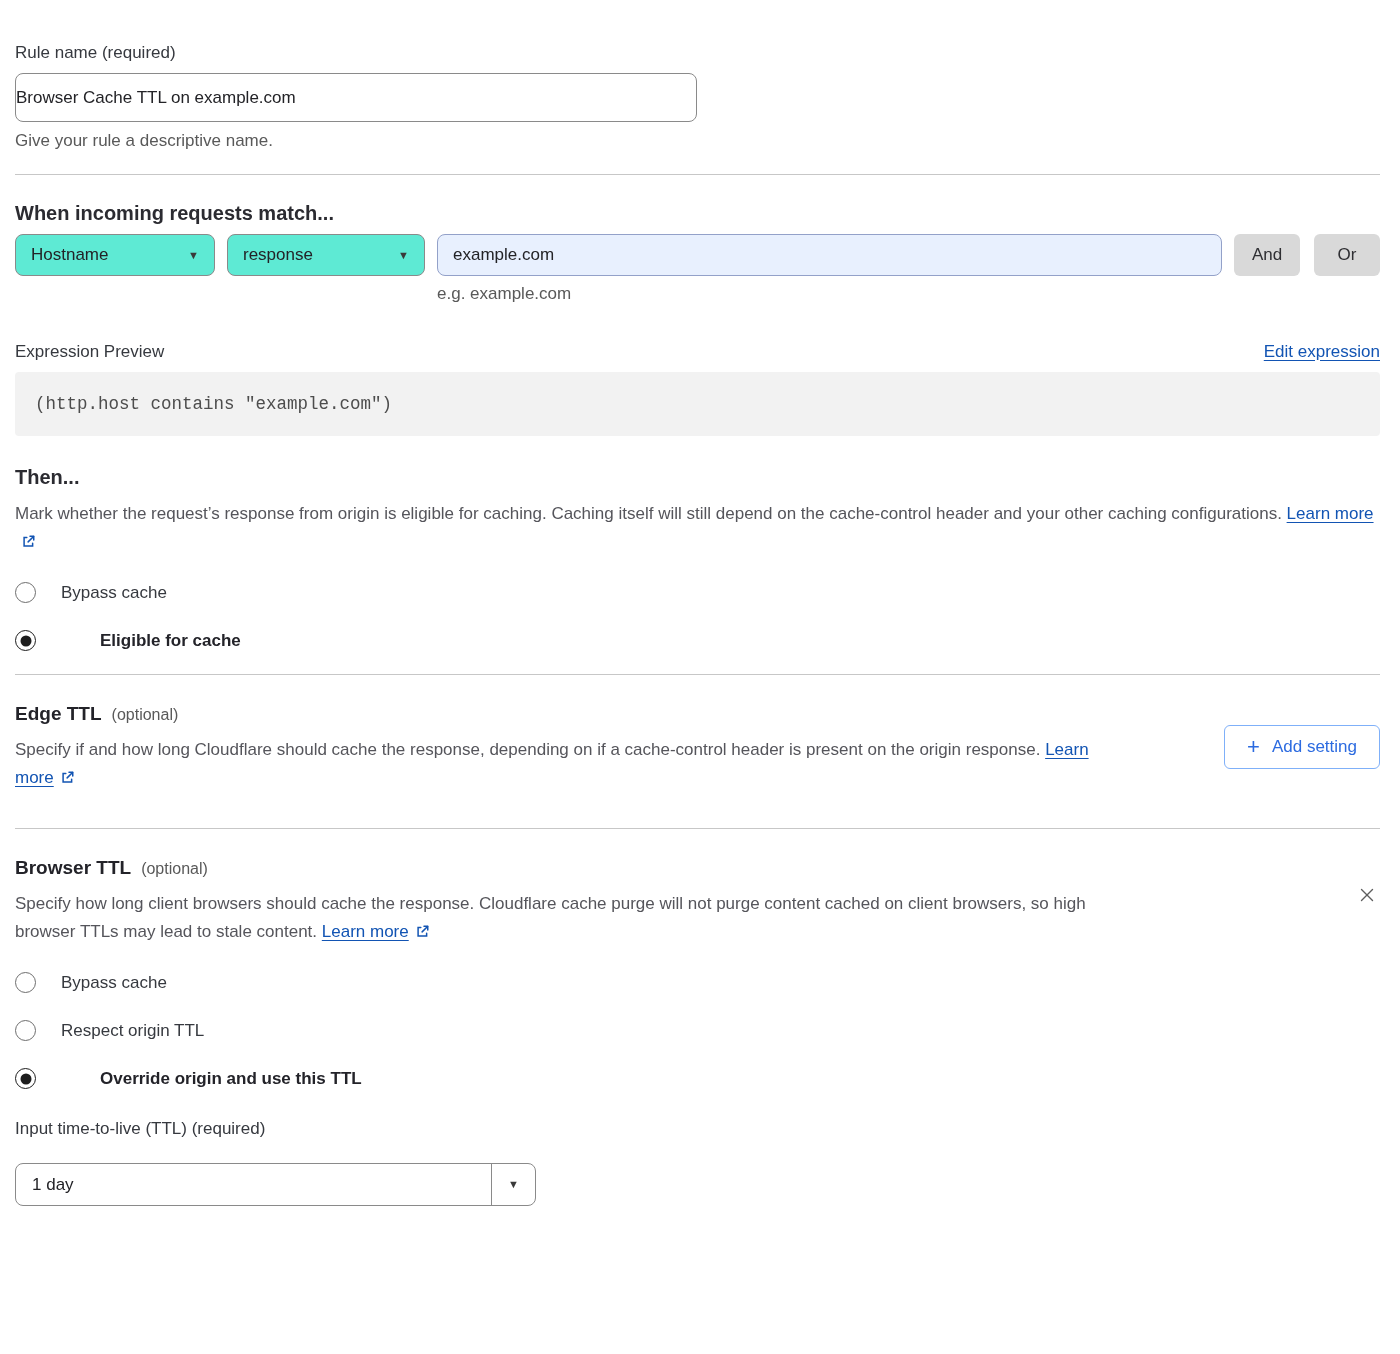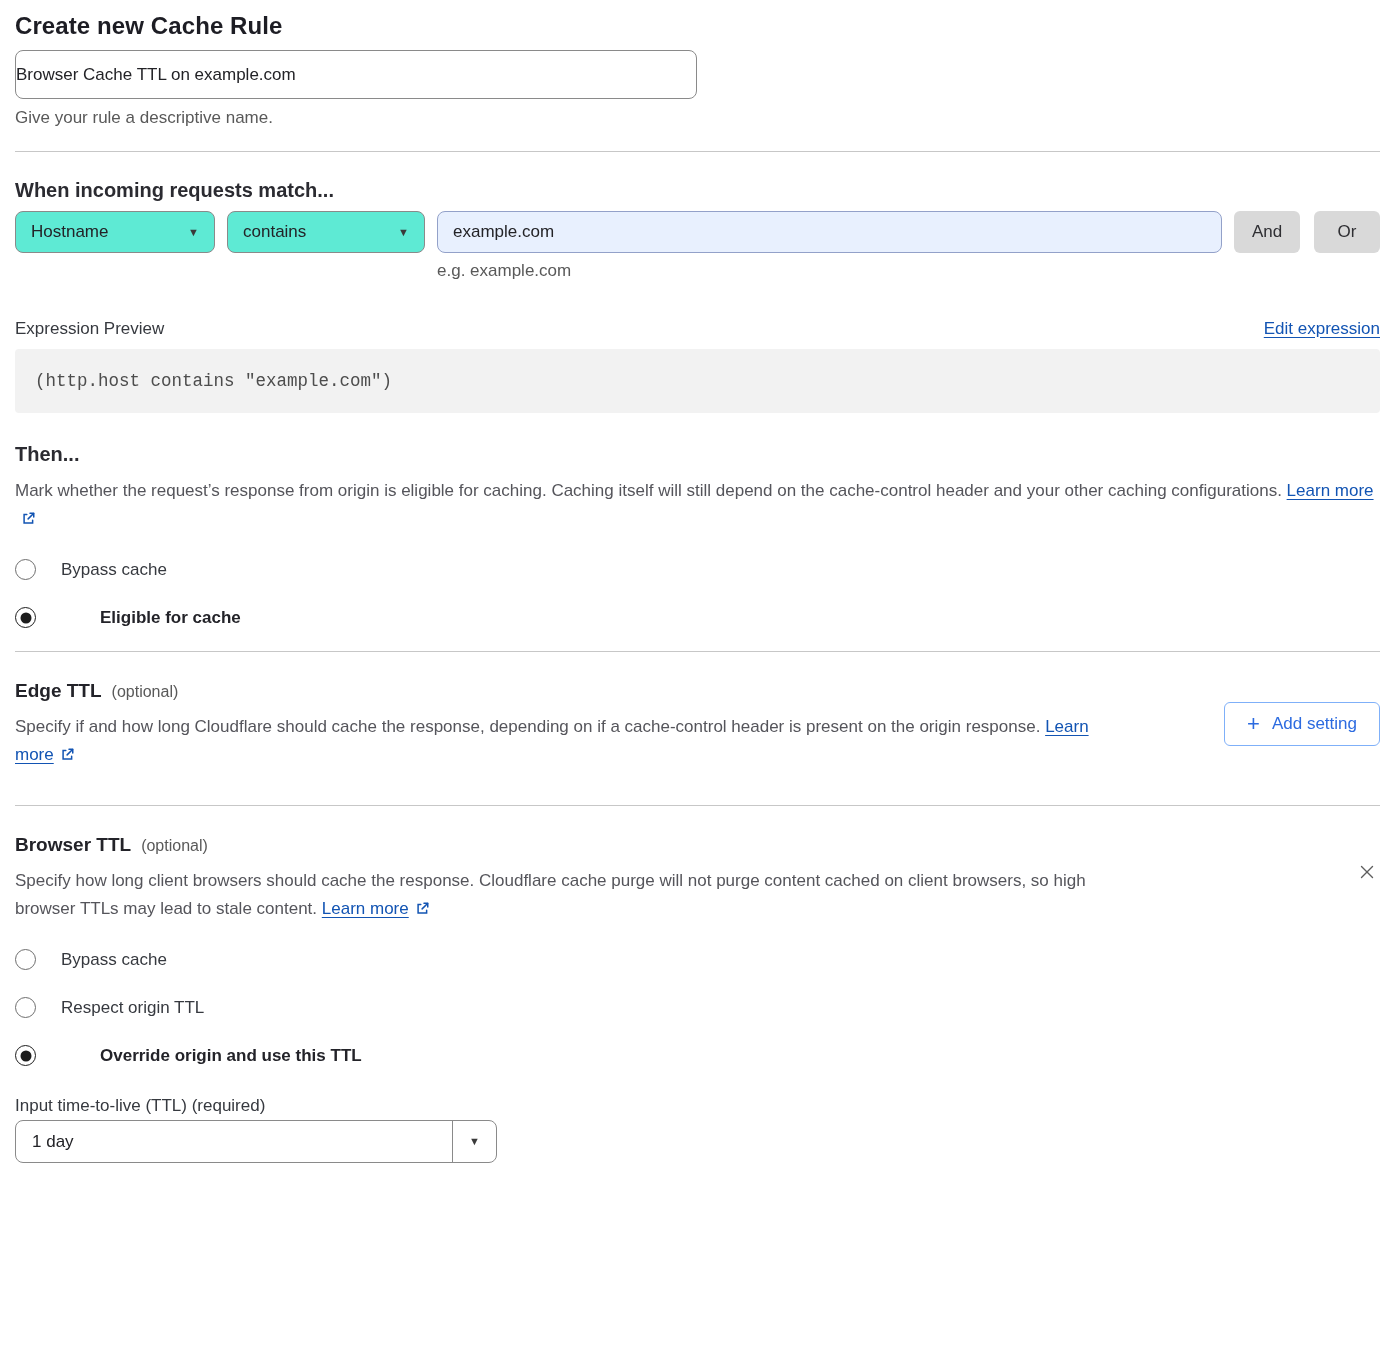--- a/index.html
+++ b/index.html
@@ -128,51 +128,51 @@
   
   .close-btn {
     position: absolute; top: 28px; right: 2px;
     width: 22px; height: 22px;
     background: none; border: none; cursor: pointer; padding: 0;
   }
 
   
   .ttl-label { margin-top: 30px; font-size: 17px; color: #36393f; }
   .ttl-select {
-    margin-top: 4px;
-    width: 482px; height: 43px;
+    margin-top: 24px;
+    width: 521px; height: 43px;
     border: 1px solid #8a8a8a; border-radius: 8px;
     background: #fff; display: flex; align-items: stretch;
     overflow: hidden; cursor: pointer; gap: 35px;
   }
   .ttl-value { flex: 1 1 auto; display: flex; align-items: center; padding: 0 16px; font-size: 17px; color: #232327; }
   .ttl-arrow { flex: 0 0 44px; border-left: 1px solid #8a8a8a; display: flex; align-items: center; justify-content: center; }
 </style>
 </head>
 <body>
 
 <div class="page">
 
-  <h1>Create new Cache Rule</h1>
-
+
+  <div class="field-label" style="margin-top:31px">Rule name (required)</div>
   <input class="text-input" type="text" value="Browser Cache TTL on example.com" style="">
   <div class="help">Give your rule a descriptive name.</div>
 
   <hr class="divider">
 
   <h2 class="match-heading">When incoming requests match...</h2>
 
 
   <div class="cols controls-row">
     <div class="select w-field">
       <span>Hostname</span>
       <span class="caret">▼</span>
     </div>
     <div class="select w-op">
-      <span>contains</span>
+      <span>response</span>
       <span class="caret">▼</span>
     </div>
     <div class="w-val">
       <input class="value-input" type="text" value="example.com" style="">
     </div>
     <button class="gray-btn btn-and">And</button>
     <button class="gray-btn btn-or">Or</button>
   </div>
 
   <div class="eg-help">e.g. example.com</div>

